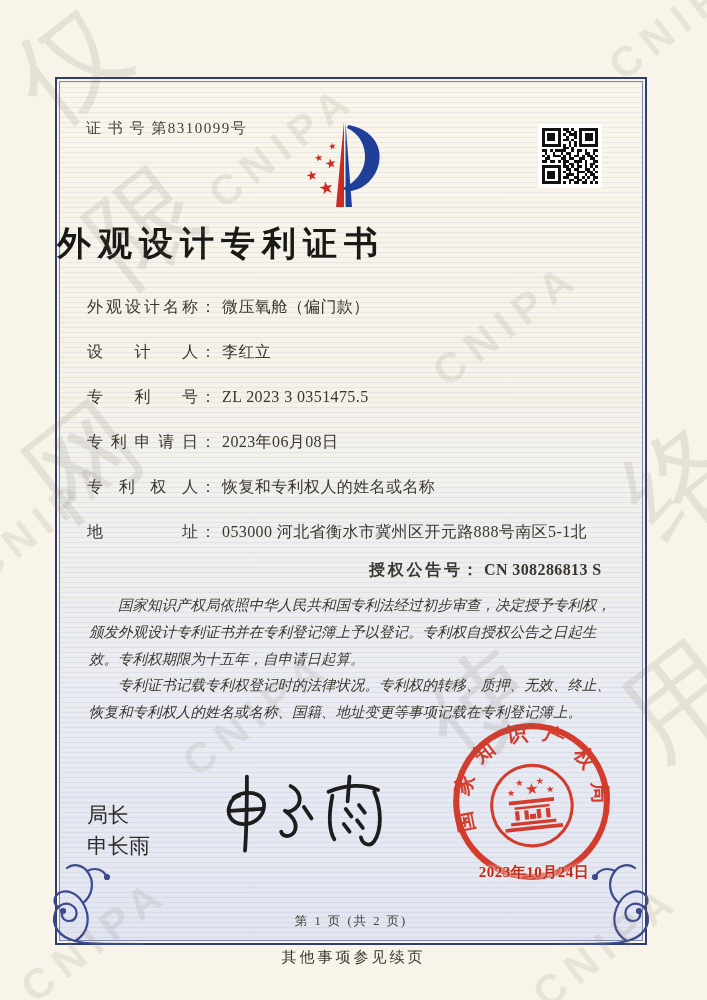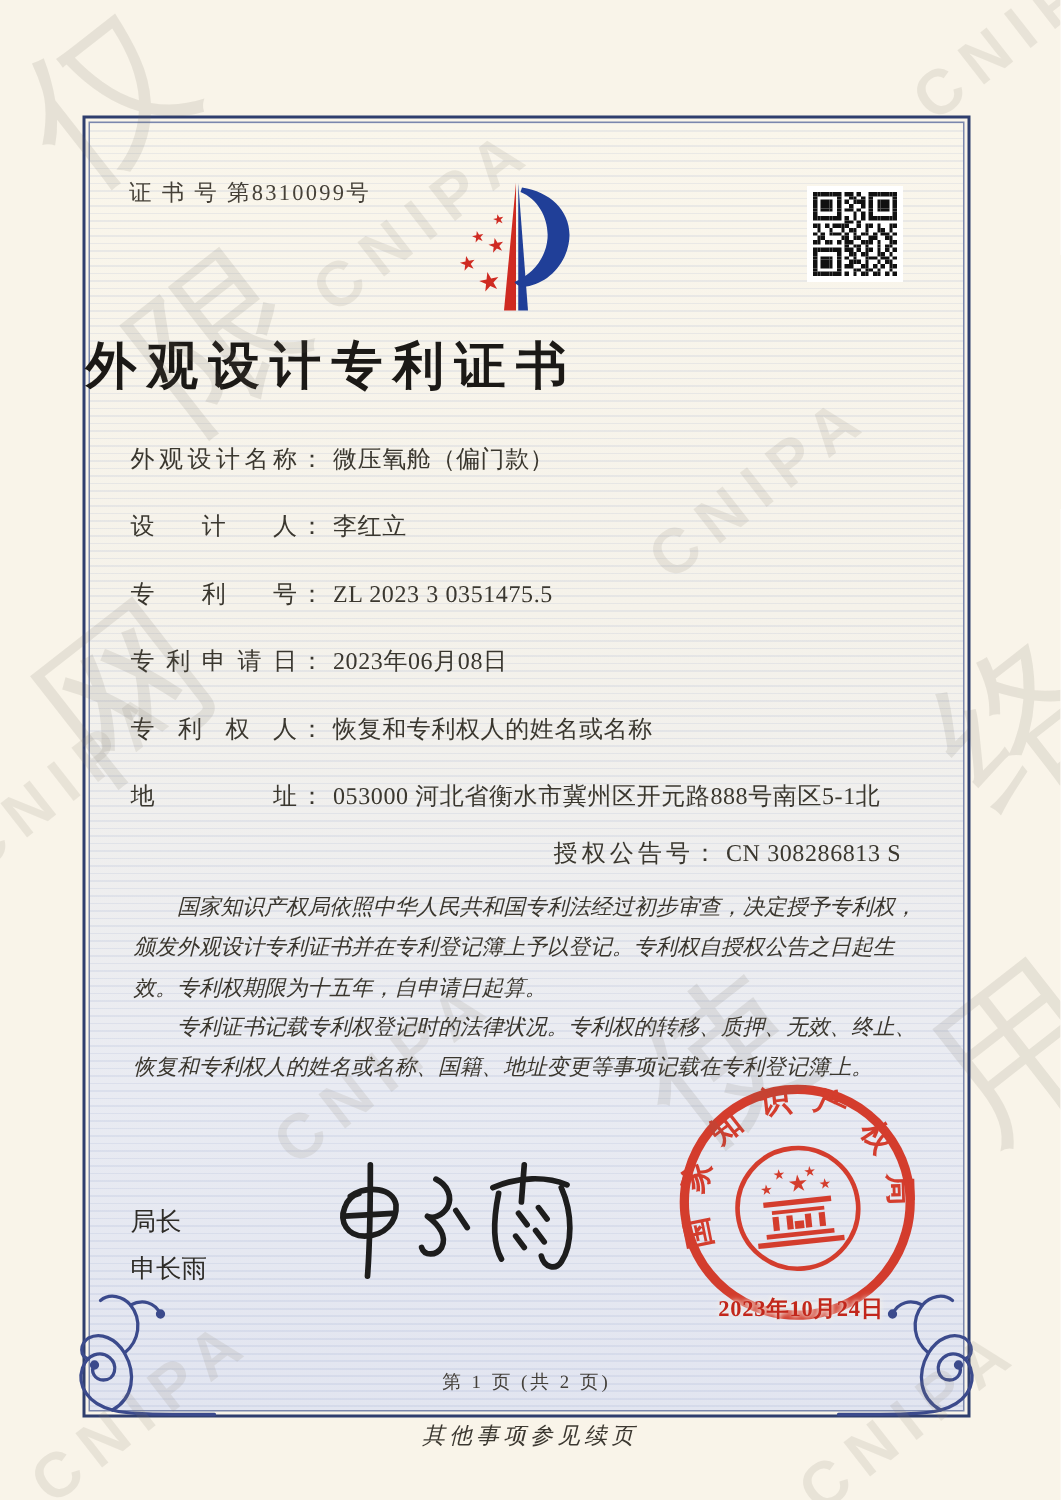--- a/index.html
+++ b/index.html
@@ -31,38 +31,38 @@
   .qr-grid div.on{background:#111;}
 
   .title{position:absolute;left:0;right:0;top:142px;text-align:left;font-size:34px;font-weight:bold;letter-spacing:7px;color:#1b1916;z-index:3;}
 
   .fields{position:absolute;left:30px;top:216px;width:530px;font-size:16px;color:#3a372f;z-index:3;}
   .frow{height:24px;line-height:24px;margin-bottom:21px;white-space:nowrap;}
   .flabel{display:inline-block;width:112px;text-align:justify;text-align-last:justify;letter-spacing:1px;vertical-align:top;}
   .fcolon{margin:0 6px 0 1px;}
   .fvalue{letter-spacing:.4px;margin-top:12px;}
   .grant-row{position:relative;margin-top:-7px;}
-  .grant-right{position:absolute;left:282px;top:0;white-space:nowrap;}
+  .grant-right{position:absolute;left:282px;top:0;white-space:nowrap;font-weight:bold;}
   .grant-right .flabel{width:92px;}
 
   .paras{position:absolute;left:32px;top:513px;width:524px;font-size:14.5px;line-height:1.85;color:#3a362e;font-style:italic;z-index:3;}
   .paras p{margin:0;text-indent:2em;}
 
-  .sig-block{position:absolute;left:30px;top:720px;font-family:Liberation Sans, sans-serif;font-size:17px;color:#2e2c28;line-height:31px;z-index:3;}
+  .sig-block{position:absolute;left:30px;top:720px;font-family:Liberation Sans, sans-serif;font-size:21px;color:#2e2c28;line-height:31px;z-index:3;}
   .sig-svg{position:absolute;left:150px;top:690px;z-index:3;}
 
   .seal{position:absolute;left:392px;top:640px;z-index:4;}
   .seal-date{position:absolute;left:402px;top:784px;width:150px;text-align:center;font-size:15px;font-weight:bold;color:#c2271b;letter-spacing:.5px;z-index:5;text-shadow:0 0 3px #f3f0ea,0 0 5px #f3f0ea;}
 
   .flourish{position:absolute;bottom:-12px;z-index:3;}
   .flourish.left{left:-12px;}
   .flourish.right{right:-12px;transform:scaleX(-1);}
 
   .page-num{position:absolute;left:0;right:0;top:834px;text-align:center;font-size:12.5px;letter-spacing:2px;color:#44403a;z-index:3;}
-  .continuation{position:absolute;left:0;right:0;top:948px;text-align:center;font-size:15px;letter-spacing:3px;color:#3c3831;z-index:2;font-style:italic;}
+  .continuation{position:absolute;left:0;right:0;top:948px;text-align:center;font-size:15px;letter-spacing:3px;color:#3c3831;z-index:2;}
 </style>
 </head>
 <body>
 
 <div class="page">
 
   <span class="wm wm-char" style="left:18px;top:-8px">仅</span>
   <span class="wm wm-char" style="left:92px;top:152px">限</span>
   <span class="wm wm-char" style="left:30px;top:388px">网</span>
   <span class="wm wm-char" style="left:628px;top:408px">络</span>

